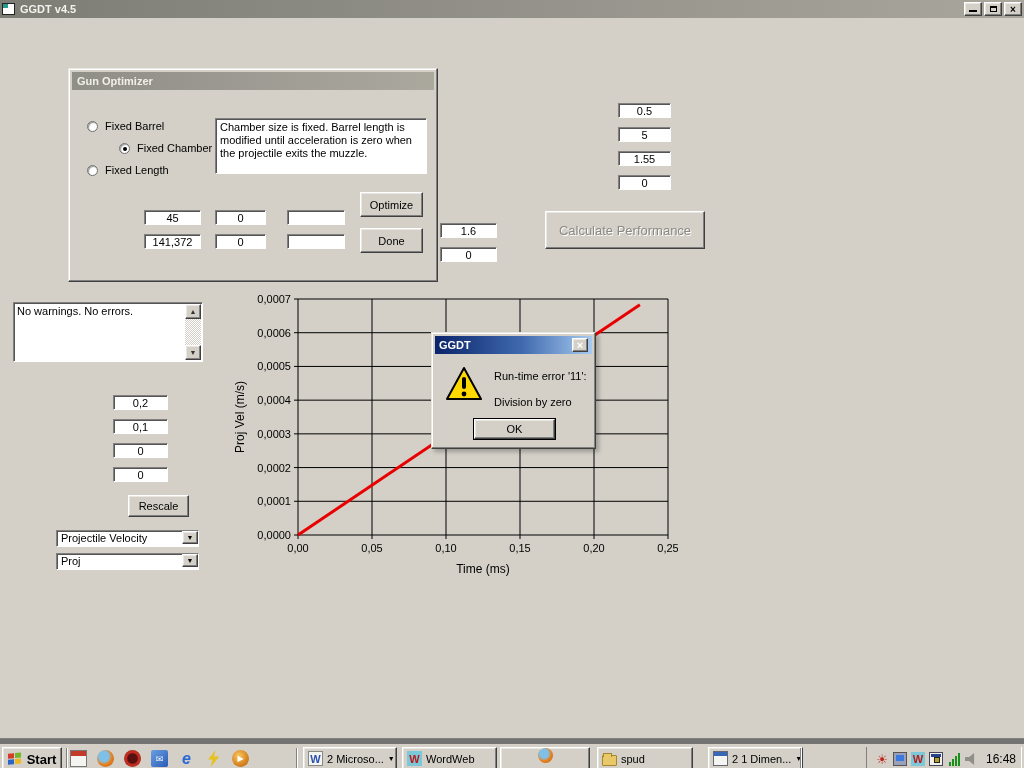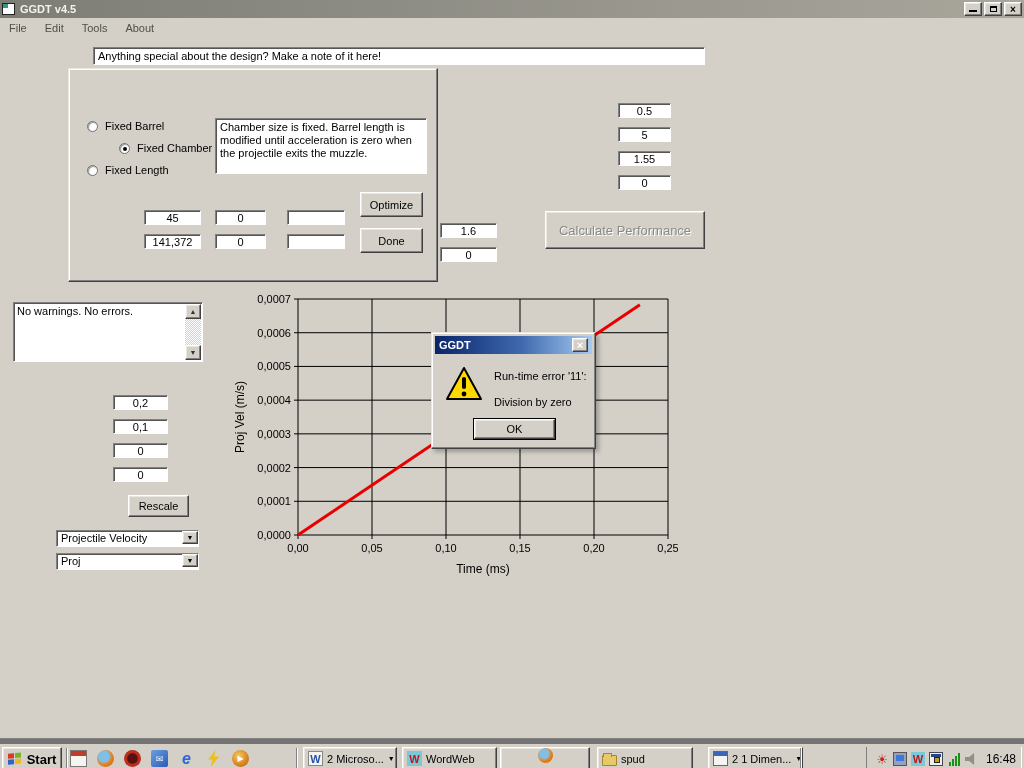--- a/index.html
+++ b/index.html
@@ -132,30 +132,26 @@
       <span class="winbtn raised btn">
           <span class="glyph-min"></span>
         </span>
       <span class="winbtn raised btn">
           <span class="glyph-rest"></span>
         </span>
       <span class="winbtn raised btn">×</span>
     </span>
   </div>
 
-  <div class="menubar">
-    <span class="menu-item">File</span>
-    <span class="menu-item">Edit</span>
-    <span class="menu-item">Tools</span>
-    <span class="menu-item">About</span>
-  </div>
-
-  <div class="notes-input sunken">Anything special about the design?  Make a note of it here!</div>
+
 
   <div class="optimizer">
+    <div class="opt-title">
+      <span>Gun Optimizer</span>
+    </div>
     <div class="radio-row" style="top:51px;">
       <span class="radio"></span>
       <span>Fixed Barrel</span>
     </div>
     <div class="radio-row" style="top:73px;padding-left:32px;">
       <span class="radio checked">
           <span class="dot"></span>
         </span>
       <span>Fixed Chamber</span>
     </div>

